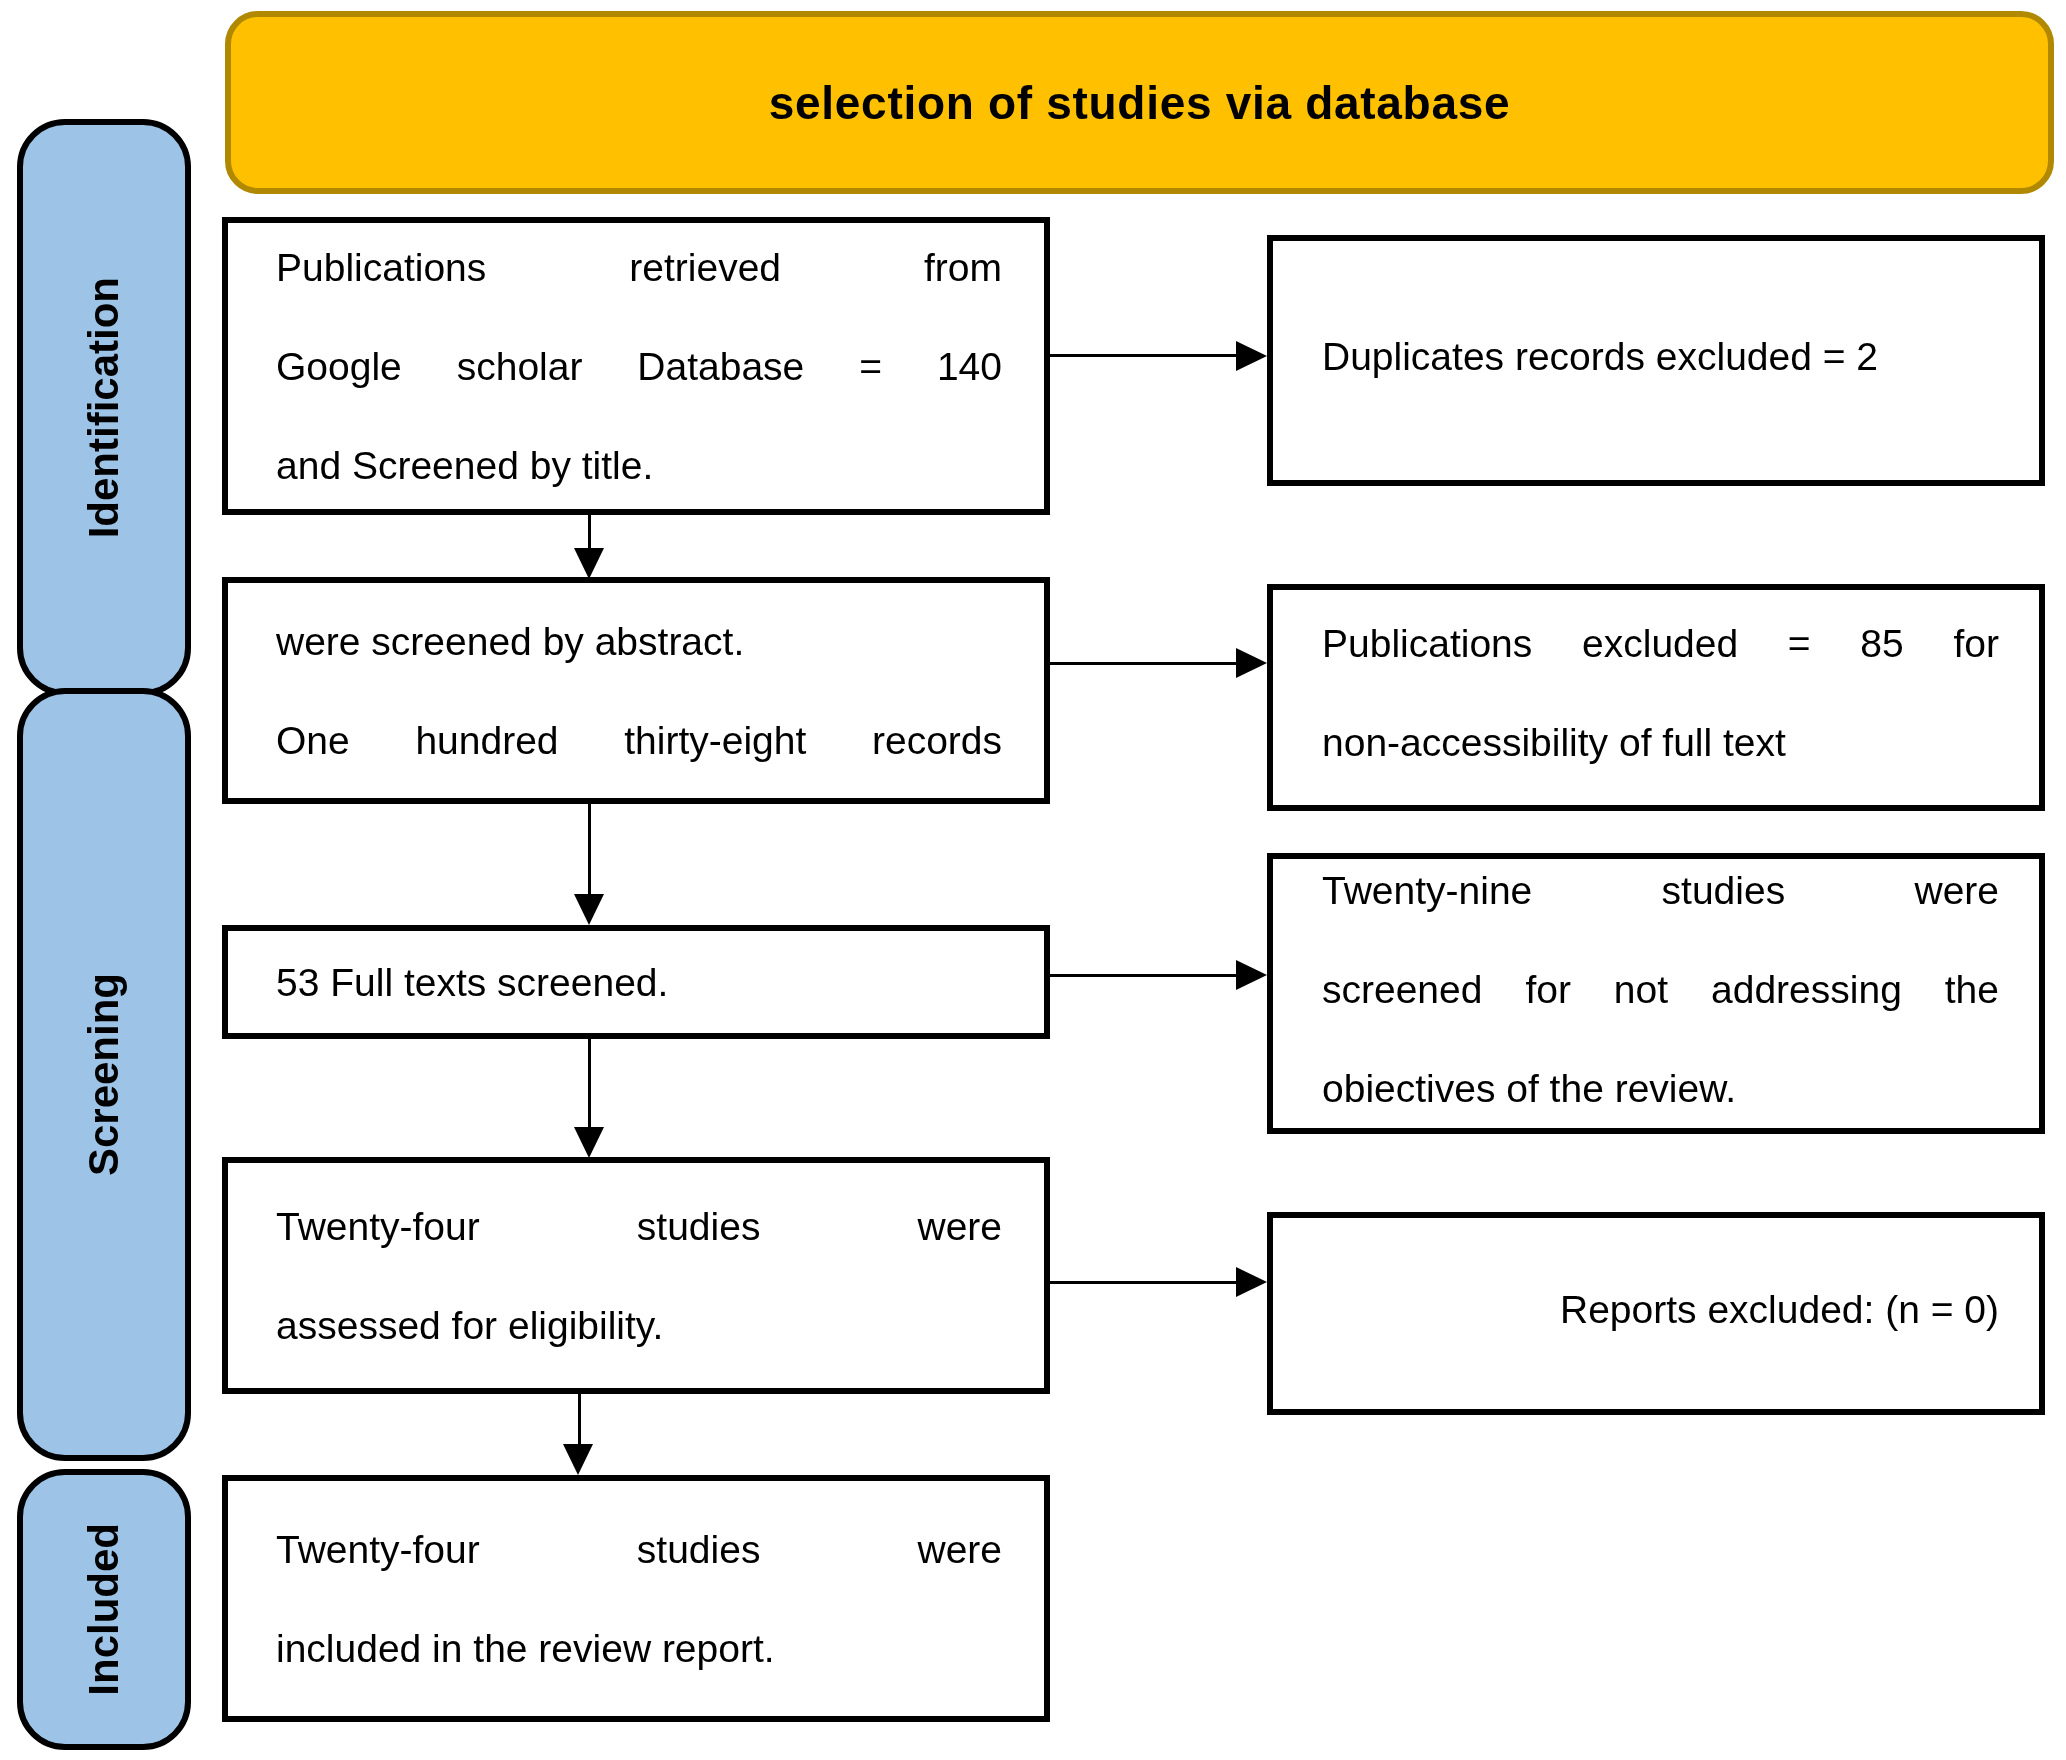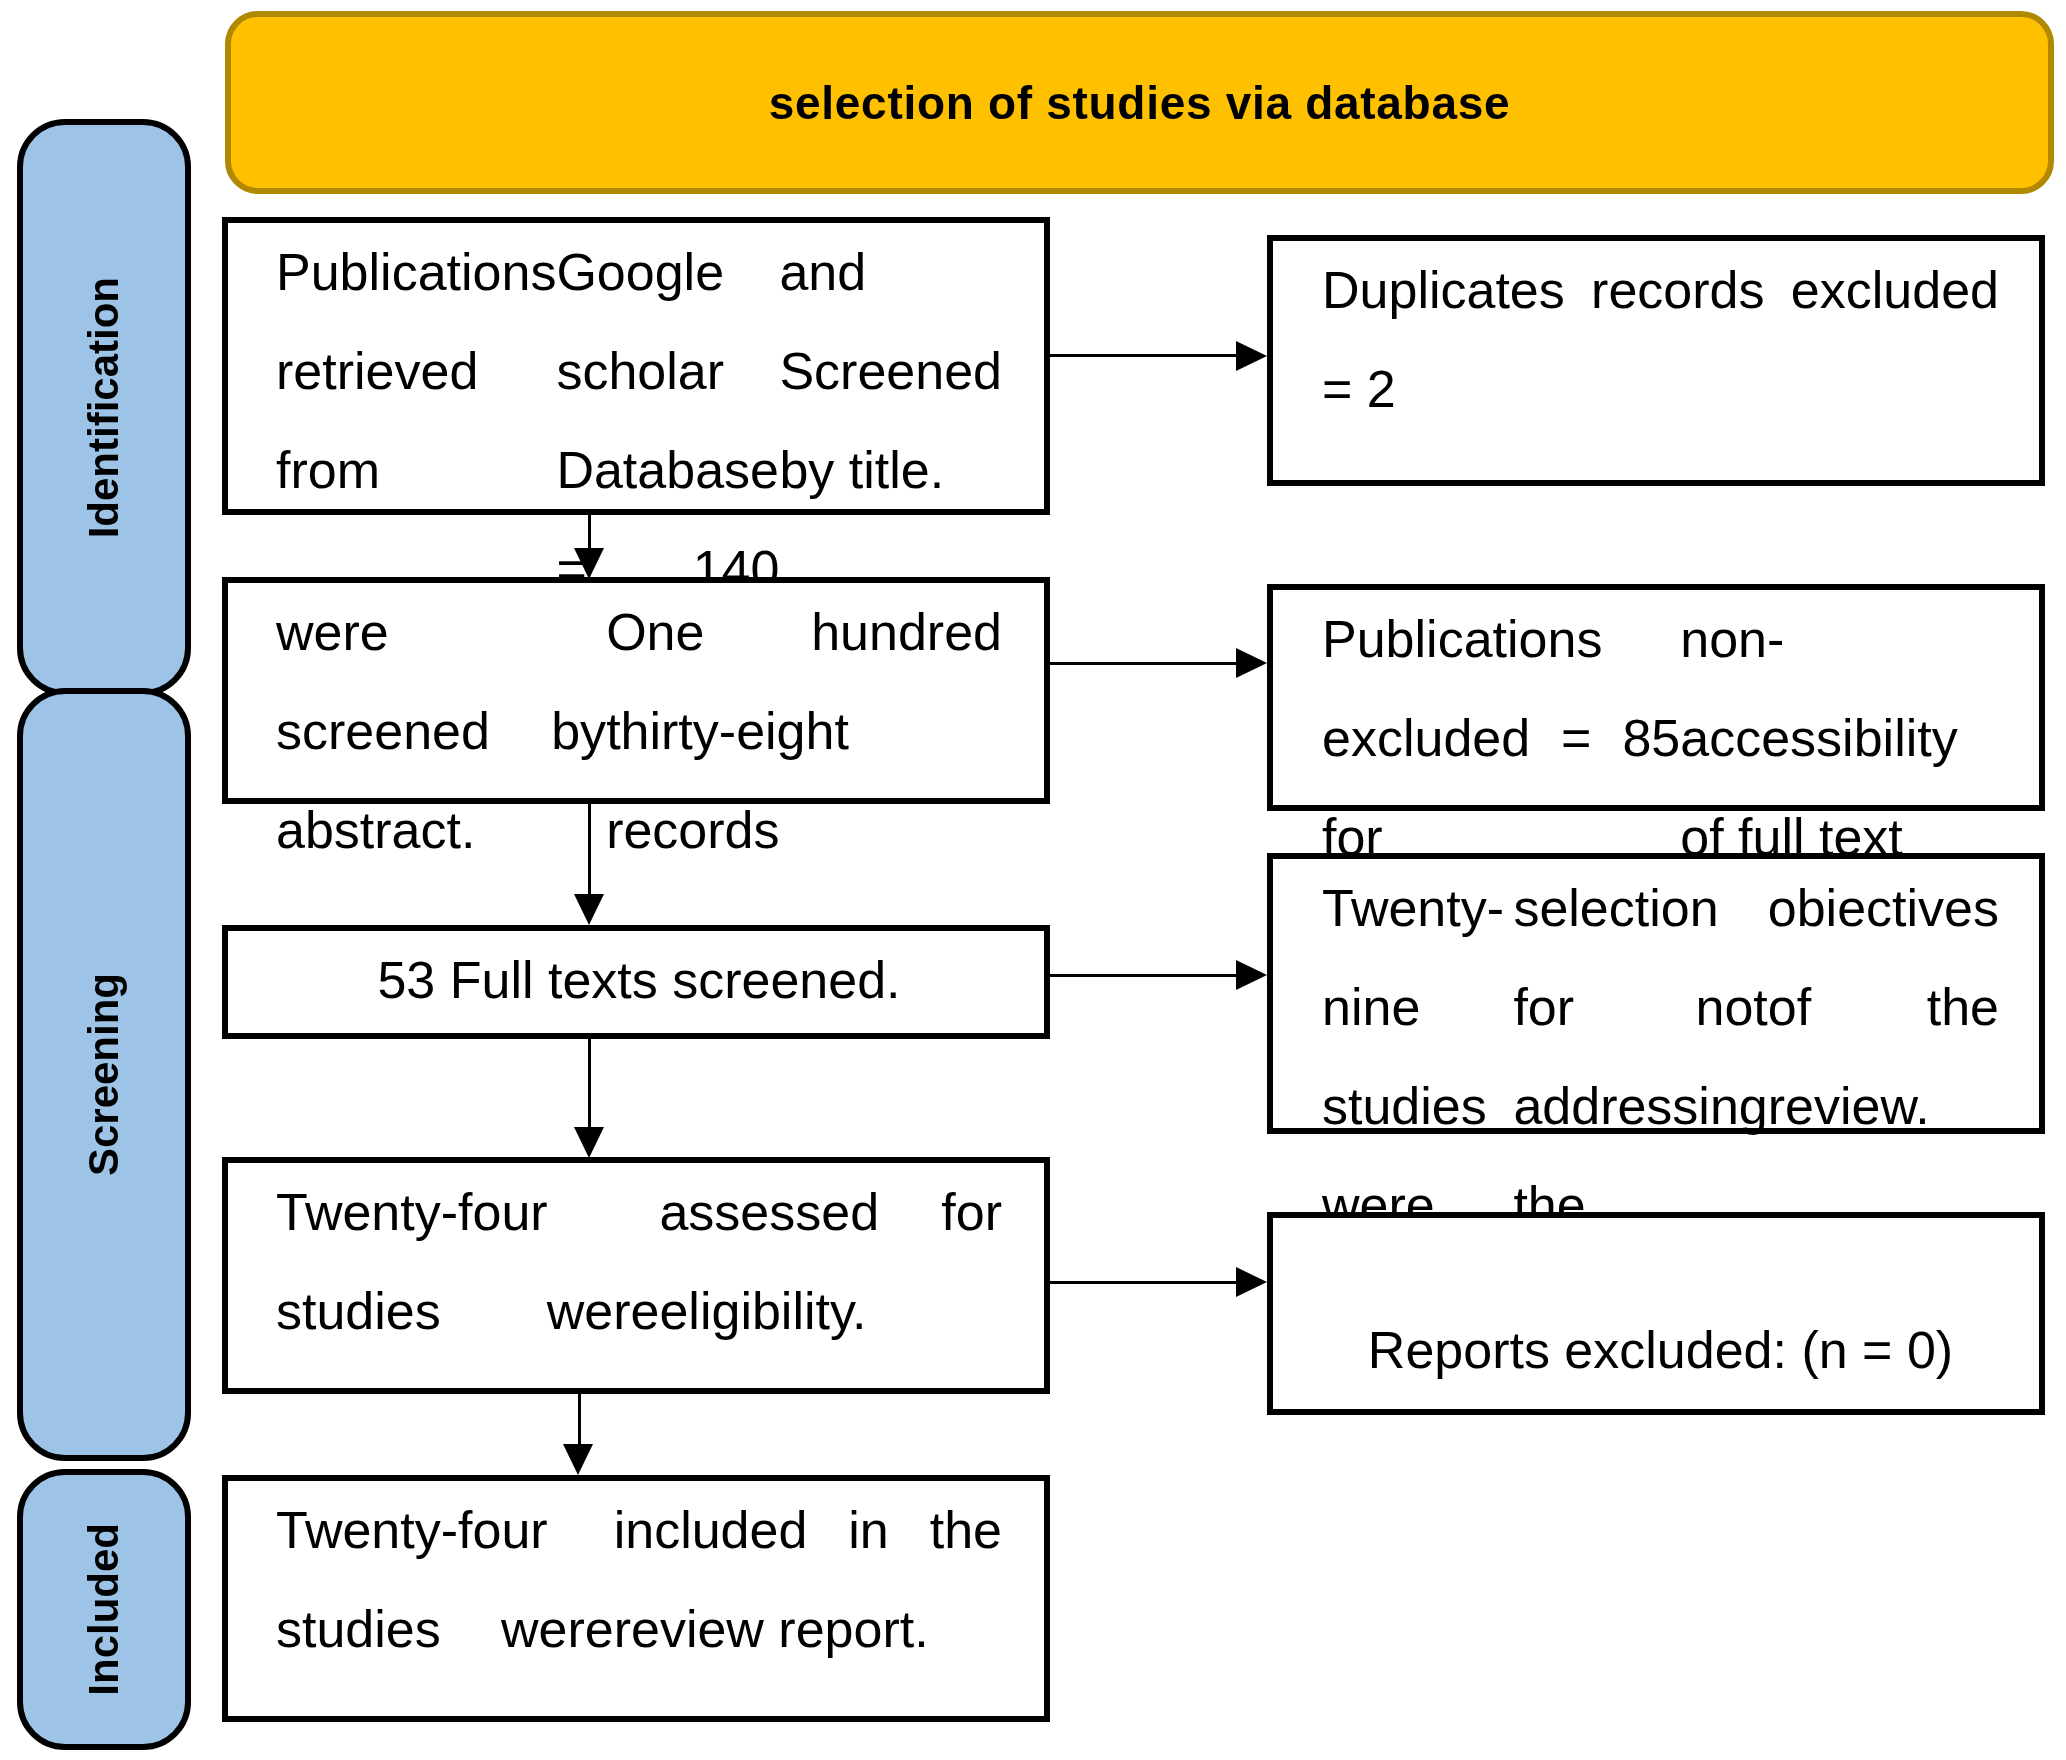--- a/index.html
+++ b/index.html
@@ -49,22 +49,23 @@
     white-space: nowrap;
   }
 
   
   .box {
     position: absolute;
     box-sizing: border-box;
     background: #ffffff;
     border: 6.8px solid #000;
     display: flex;
+    flex-direction: column;
     justify-content: center;
-    font-size: 52px;
+    font-size: 39px;
     line-height: 99px;
   }
   .box .line { text-align: justify; text-align-last: left; }
   .box .line.stretch { text-align-last: justify; }
 
   .main { left: 222px; width: 828px; padding: 0 42px 0 48px; }
   .side { left: 1267px; width: 778px; padding: 0 40px 9px 49px; }
 
   .m1 { top: 217px;  height: 298px; }
   .m2 { top: 577px;  height: 227px; }
@@ -153,21 +154,21 @@
 
   <div class="box side r1">
       <div class="line">Duplicates records excluded = 2</div>
     </div>
   <div class="box side r2">
       <div class="line stretch">Publications excluded = 85 for</div>
       <div class="line">non-accessibility of full text</div>
     </div>
   <div class="box side r3">
       <div class="line stretch">Twenty-nine studies were</div>
-      <div class="line stretch">selection for not addressing the</div>
+      <div class="line stretch">screened for not addressing the</div>
       <div class="line">obiectives of the review.</div>
     </div>
   <div class="box side r4">
       <div class="line">Reports excluded: (n = 0)</div>
     </div>
 
   <div class="hline h1-line"></div>
   <div class="head-right h1-head"></div>
   <div class="hline h2-line"></div>
   <div class="head-right h2-head"></div>

